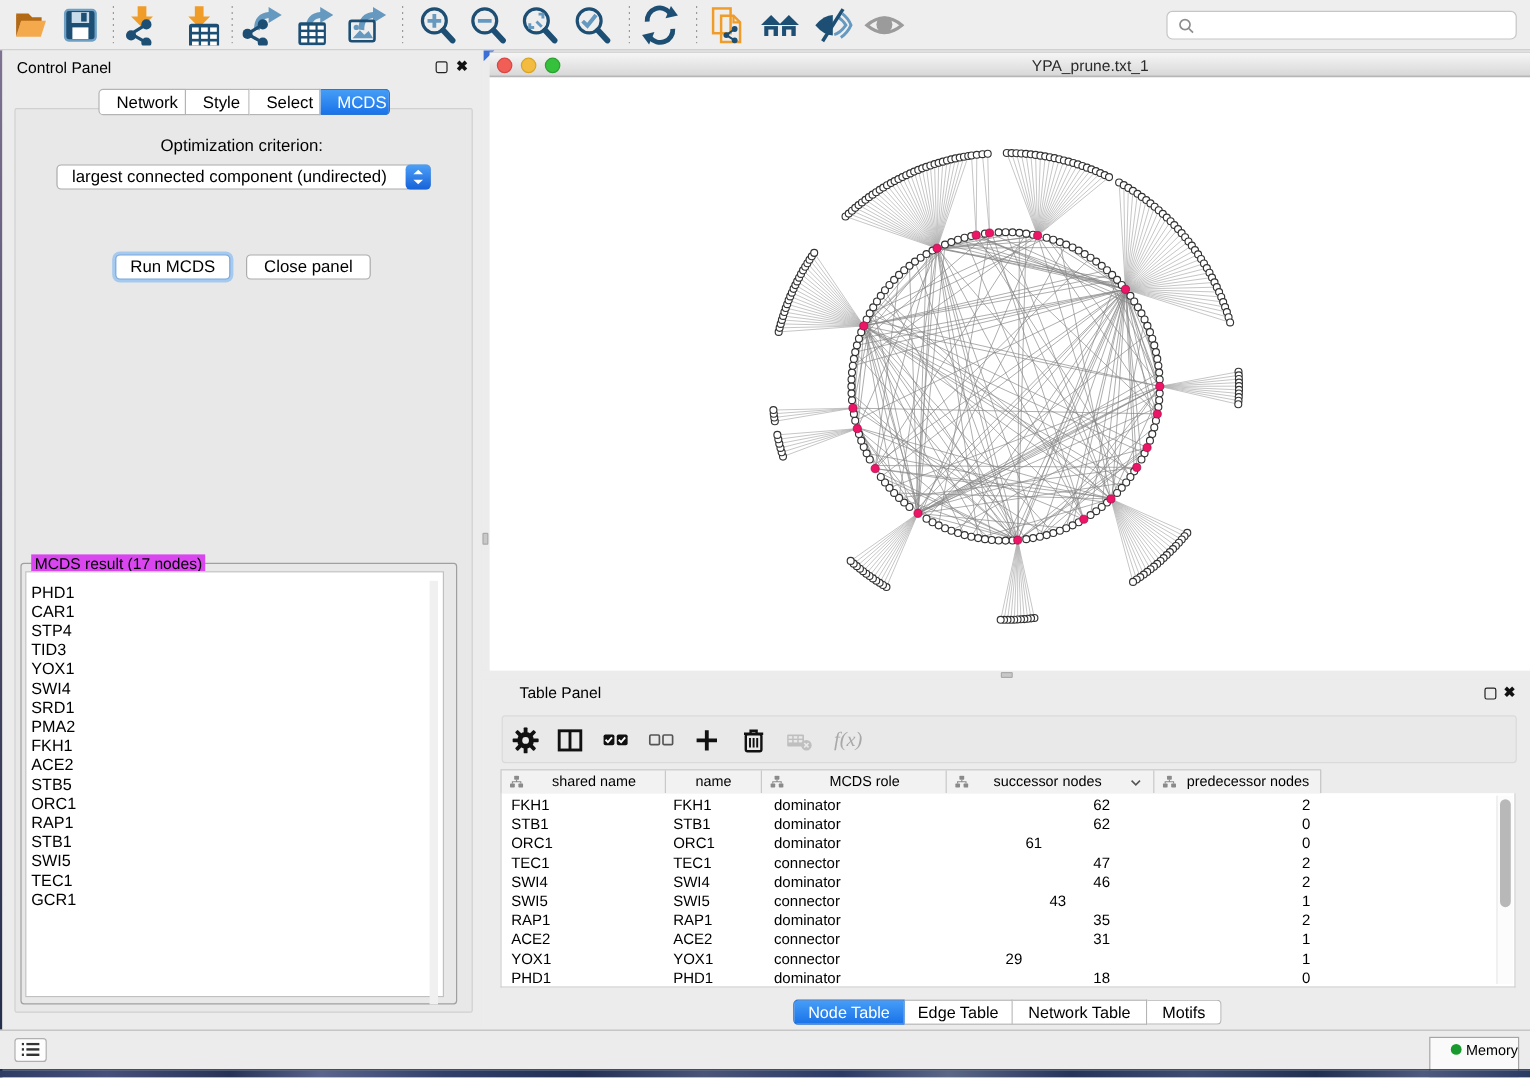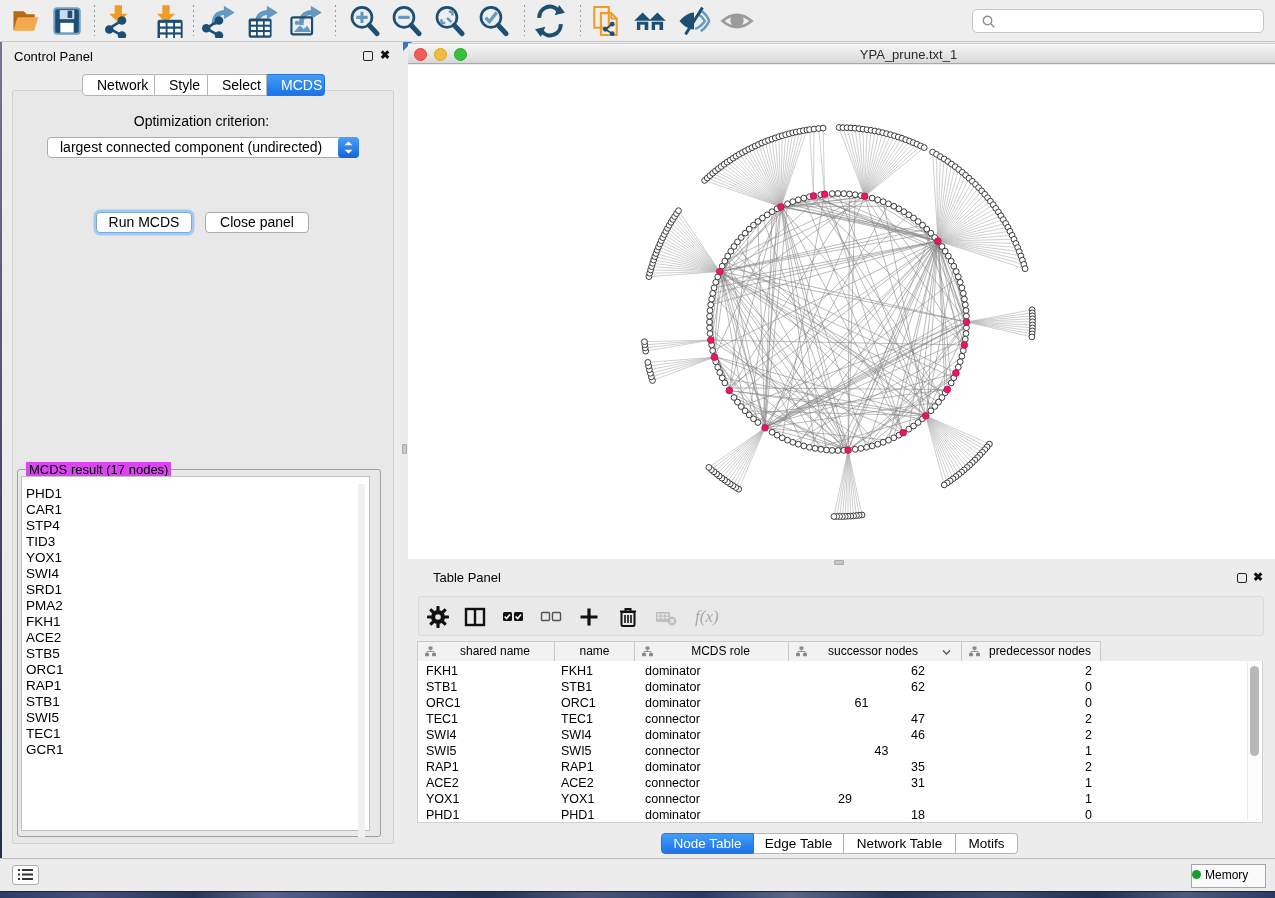--- a/index.html
+++ b/index.html
@@ -86,23 +86,23 @@
   background:#fff; border:1px solid #b4b4b4; border-left:none; color:#000; }
 .ttab.first { border-left:1px solid #b4b4b4; border-radius:4px 0 0 4px; }
 .ttab.last { border-radius:0 4px 4px 0; }
 .ttab.sel { background:linear-gradient(#459df7,#1a73e9); color:#fff; border-color:#2a76d2; }
 
 
 #status { position:absolute; left:0; top:858px; width:1275px; height:33px;
   background:#ececec; border-top:1px solid #bcbcbc; }
 #sicon { position:absolute; left:12px; top:6px; width:27px; height:20px;
   background:#fdfdfd; border:1px solid #b0b0b0; border-radius:3px; }
-#memory { position:absolute; right:9px; top:5px; width:75px; height:24px;
+#memory { position:absolute; right:9px; top:5px; width:75px; height:34px;
   background:#fafafa; border:1px solid #a5a5a5; font-size:12px; line-height:20px;
-  text-align:left; color:#000; }
+  text-align:right; color:#000; }
 #memory .dot { display:inline-block; width:9px; height:9px; border-radius:50%;
   background:#189a2e; margin-right:4px; }
 
 
 #desk { position:absolute; left:0; top:891px; width:1275px; height:7px;
   border-top:1px solid #17264a;
   background:linear-gradient(90deg,#2e3c64 0%,#46507a 7%,#273356 15%,#5a648c 21%,#31406a 29%,#223054 38%,#4a5578 46%,#2b3a64 55%,#5c6787 62%,#26345a 70%,#3f4c72 78%,#203050 86%,#4e5a7e 93%,#2a3a62 100%); }
 </style>
 </head>
 <body>

